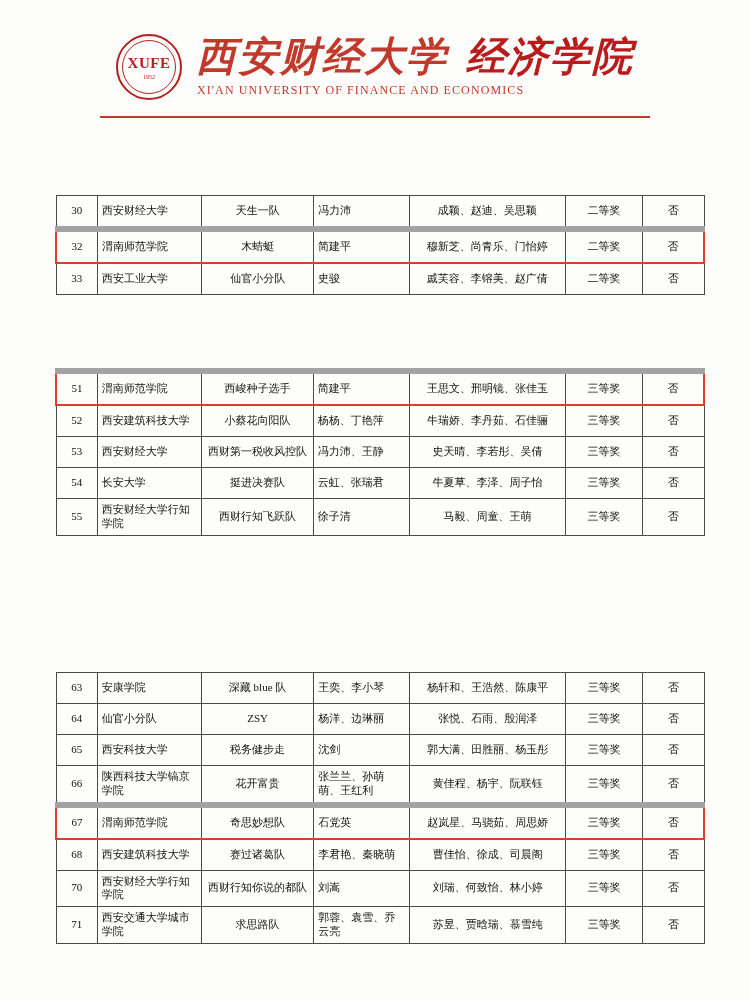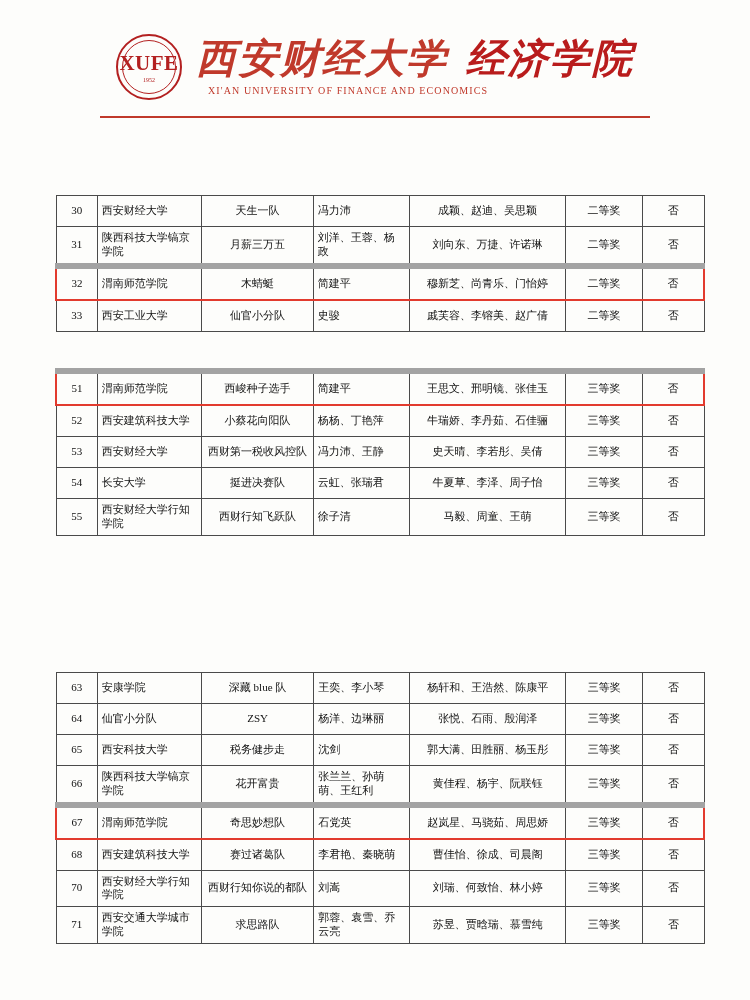--- a/index.html
+++ b/index.html
@@ -47,21 +47,21 @@
   }
   .logo .ring {
     position: absolute;
     top: 4px; left: 4px; right: 4px; bottom: 4px;
     border: 1px solid #b32020;
     border-radius: 50%;
   }
   .logo .abbr {
     font-family: "Liberation Serif", serif;
     font-weight: bold;
-    font-size: 21px;
+    font-size: 15px;
     letter-spacing: 0.5px;
     line-height: 1;
     margin-top: 2px;
   }
   .logo .year {
     font-family: "Liberation Serif", serif;
     font-size: 6px;
     margin-top: 3px;
     line-height: 1;
   }
@@ -89,25 +89,25 @@
     font-family: "Liberation Serif", serif;
     font-size: 40px;
     font-weight: bold;
     color: #b91c1c;
     letter-spacing: 2px;
     line-height: 1;
     font-style: italic;
   }
   .univ-en {
     font-family: "Liberation Serif", serif;
-    font-size: 10px;
+    font-size: 12px;
     color: #c0392b;
     letter-spacing: 1.1px;
     margin-top: 6px;
-    margin-left: 12px;
+    margin-left: 1px;
   }
   .rule {
     margin: 16px auto 0 auto;
     width: 550px;
     height: 2px;
     background: #c0392b;
   }
 
   
   .tbl-wrap {
@@ -175,29 +175,20 @@
       <tbody>
           <tr>
             <td class="c-no">30</td>
             <td class="c-school">西安财经大学</td>
             <td class="c-team">天生一队</td>
             <td class="c-leader">冯力沛</td>
             <td class="c-members">成颖、赵迪、吴思颖</td>
             <td class="c-award">二等奖</td>
             <td class="c-flag">否</td>
           </tr>
-          <tr>
-            <td class="c-no">31</td>
-            <td class="c-school">陕西科技大学镐京学院</td>
-            <td class="c-team">月薪三万五</td>
-            <td class="c-leader">刘洋、王蓉、杨政</td>
-            <td class="c-members">刘向东、万捷、许诺琳</td>
-            <td class="c-award">二等奖</td>
-            <td class="c-flag">否</td>
-          </tr>
           <tr class="hl">
             <td class="c-no">32</td>
             <td class="c-school">渭南师范学院</td>
             <td class="c-team">木蜻蜓</td>
             <td class="c-leader">简建平</td>
             <td class="c-members">穆新芝、尚青乐、门怡婷</td>
             <td class="c-award">二等奖</td>
             <td class="c-flag">否</td>
           </tr>
           <tr>

